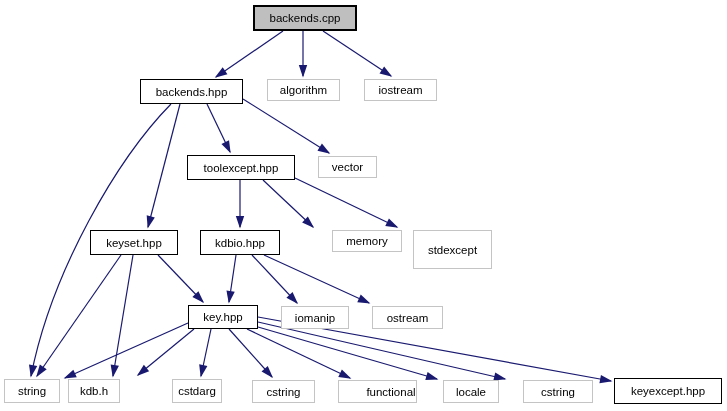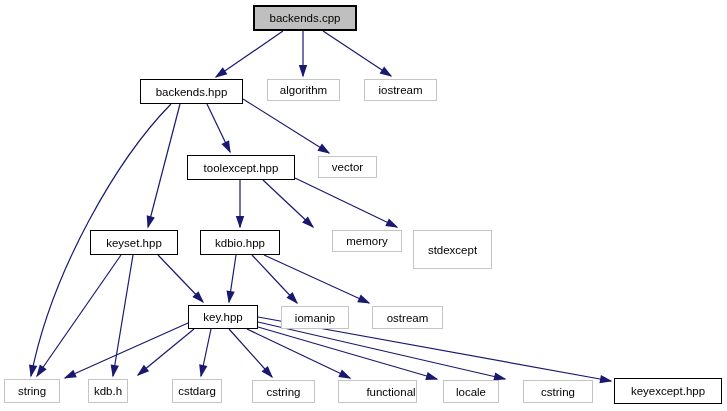--- a/index.html
+++ b/index.html
@@ -91,21 +91,21 @@
       <div class="node file" style="left: 187px; top: 155px; width: 108px; height: 25px; border-color: rgb(0, 0, 0); color: rgb(0, 0, 0);">toolexcept.hpp</div>
       <div class="node sys" style="left: 318px; top: 156px; width: 59px; height: 22px; border-color: rgb(196, 196, 196); color: rgb(0, 0, 0);">vector</div>
       <div class="node file" style="left: 90px; top: 230px; width: 88px; height: 25px; border-color: rgb(0, 0, 0); color: rgb(0, 0, 0);">keyset.hpp</div>
       <div class="node file" style="left: 200px; top: 230px; width: 80px; height: 25px; border-color: rgb(0, 0, 0); color: rgb(0, 0, 0);">kdbio.hpp</div>
       <div class="node sys" style="left: 304px; top: 230px; width: 70px; height: 22px; border-color: rgb(196, 196, 196); color: rgb(0, 0, 0); margin-left: 28px;">memory</div>
       <div class="node sys" style="left: 398px; top: 230px; width: 79px; height: 39px; border-color: rgb(196, 196, 196); color: rgb(0, 0, 0); margin-left: 15px;">stdexcept</div>
       <div class="node file" style="left: 188px; top: 305px; width: 70px; height: 24px; border-color: rgb(0, 0, 0); color: rgb(0, 0, 0);">key.hpp</div>
       <div class="node sys" style="left: 281px; top: 306px; width: 68px; height: 23px; border-color: rgb(196, 196, 196); color: rgb(0, 0, 0);">iomanip</div>
       <div class="node sys" style="left: 372px; top: 306px; width: 71px; height: 23px; border-color: rgb(196, 196, 196); color: rgb(0, 0, 0);">ostream</div>
       <div class="node sys" style="left: 4px; top: 379px; width: 56px; height: 24px; border-color: rgb(196, 196, 196); color: rgb(0, 0, 0);">string</div>
-      <div class="node sys" style="left: 88px; top: 379px; width: 40px; height: 24px; border-color: rgb(196, 196, 196); color: rgb(0, 0, 0);">kdb.h</div>
+      <div class="node sys" style="left: 68px; top: 379px; width: 52px; height: 24px; border-color: rgb(196, 196, 196); color: rgb(0, 0, 0);">kdb.h</div>
       <div class="node sys" style="left: 172px; top: 379px; width: 50px; height: 24px; border-color: rgb(196, 196, 196); color: rgb(0, 0, 0);">cstdarg</div>
       <div class="node sys" style="left: 252px; top: 380px; width: 63px; height: 23px; border-color: rgb(196, 196, 196); color: rgb(0, 0, 0);">cstring</div>
       <div class="node sys" style="left: 338px; top: 380px; width: 79px; height: 23px; border-color: rgb(196, 196, 196); color: rgb(0, 0, 0); padding-left: 27px;">functional</div>
       <div class="node sys" style="left: 443px; top: 380px; width: 56px; height: 23px; border-color: rgb(196, 196, 196); color: rgb(0, 0, 0);">locale</div>
       <div class="node sys" style="left: 523px; top: 380px; width: 70px; height: 23px; border-color: rgb(196, 196, 196); color: rgb(0, 0, 0);">cstring</div>
       <div class="node file" style="left: 614px; top: 378px; width: 108px; height: 26px; border-color: rgb(0, 0, 0); color: rgb(0, 0, 0);">keyexcept.hpp</div>
     </div>
 </div>
 
 </body></html>

